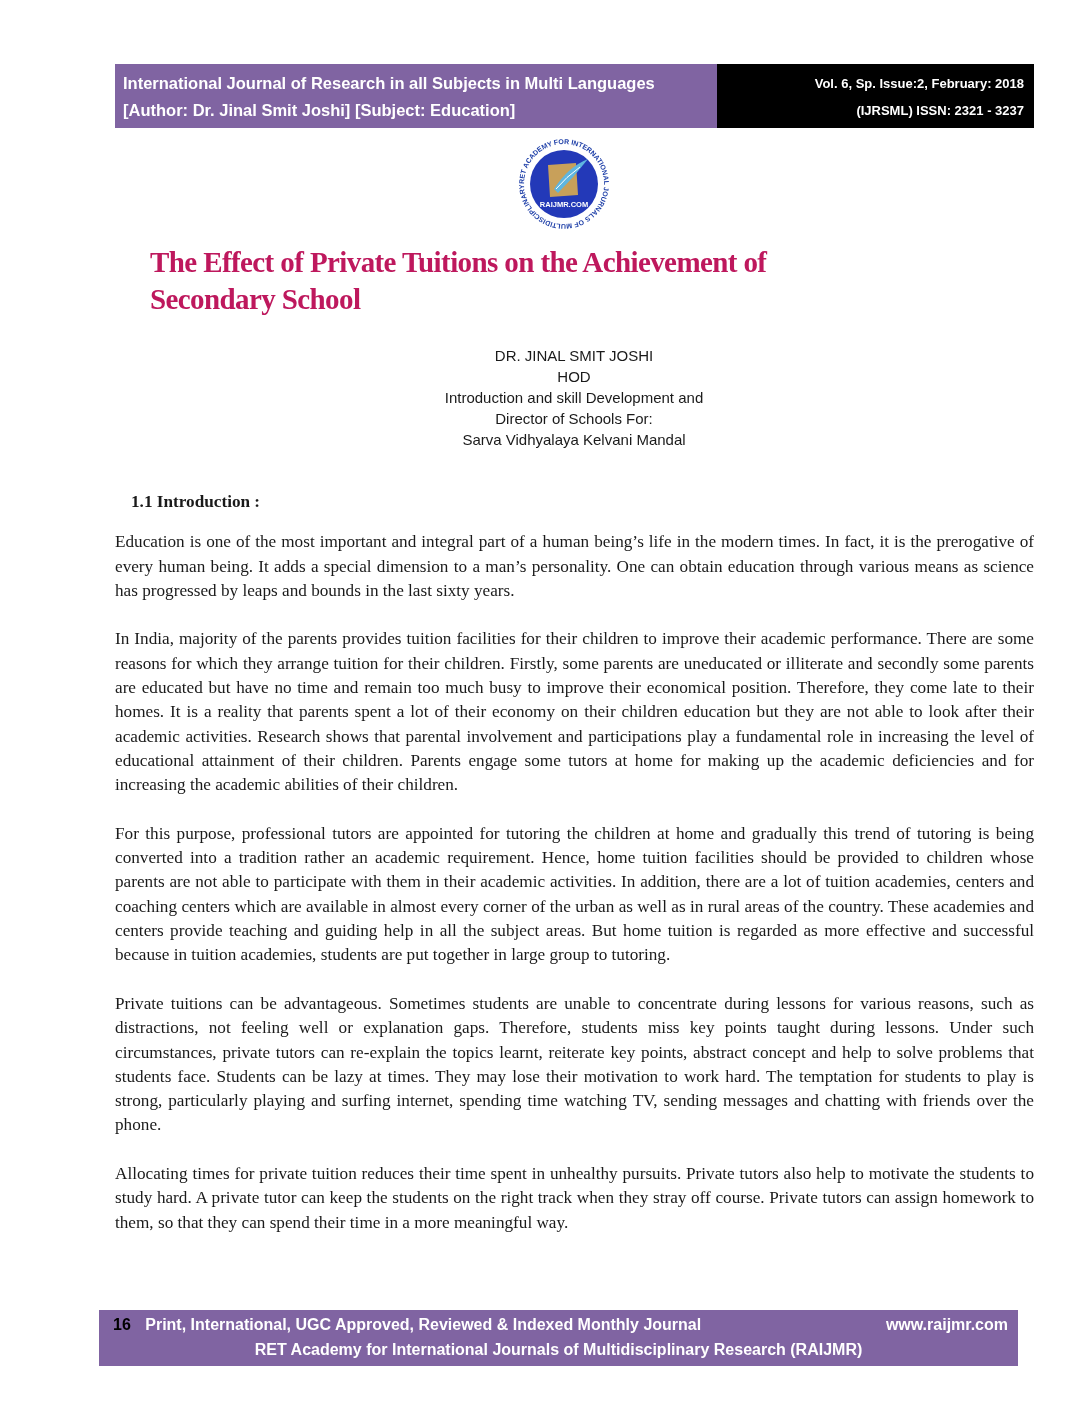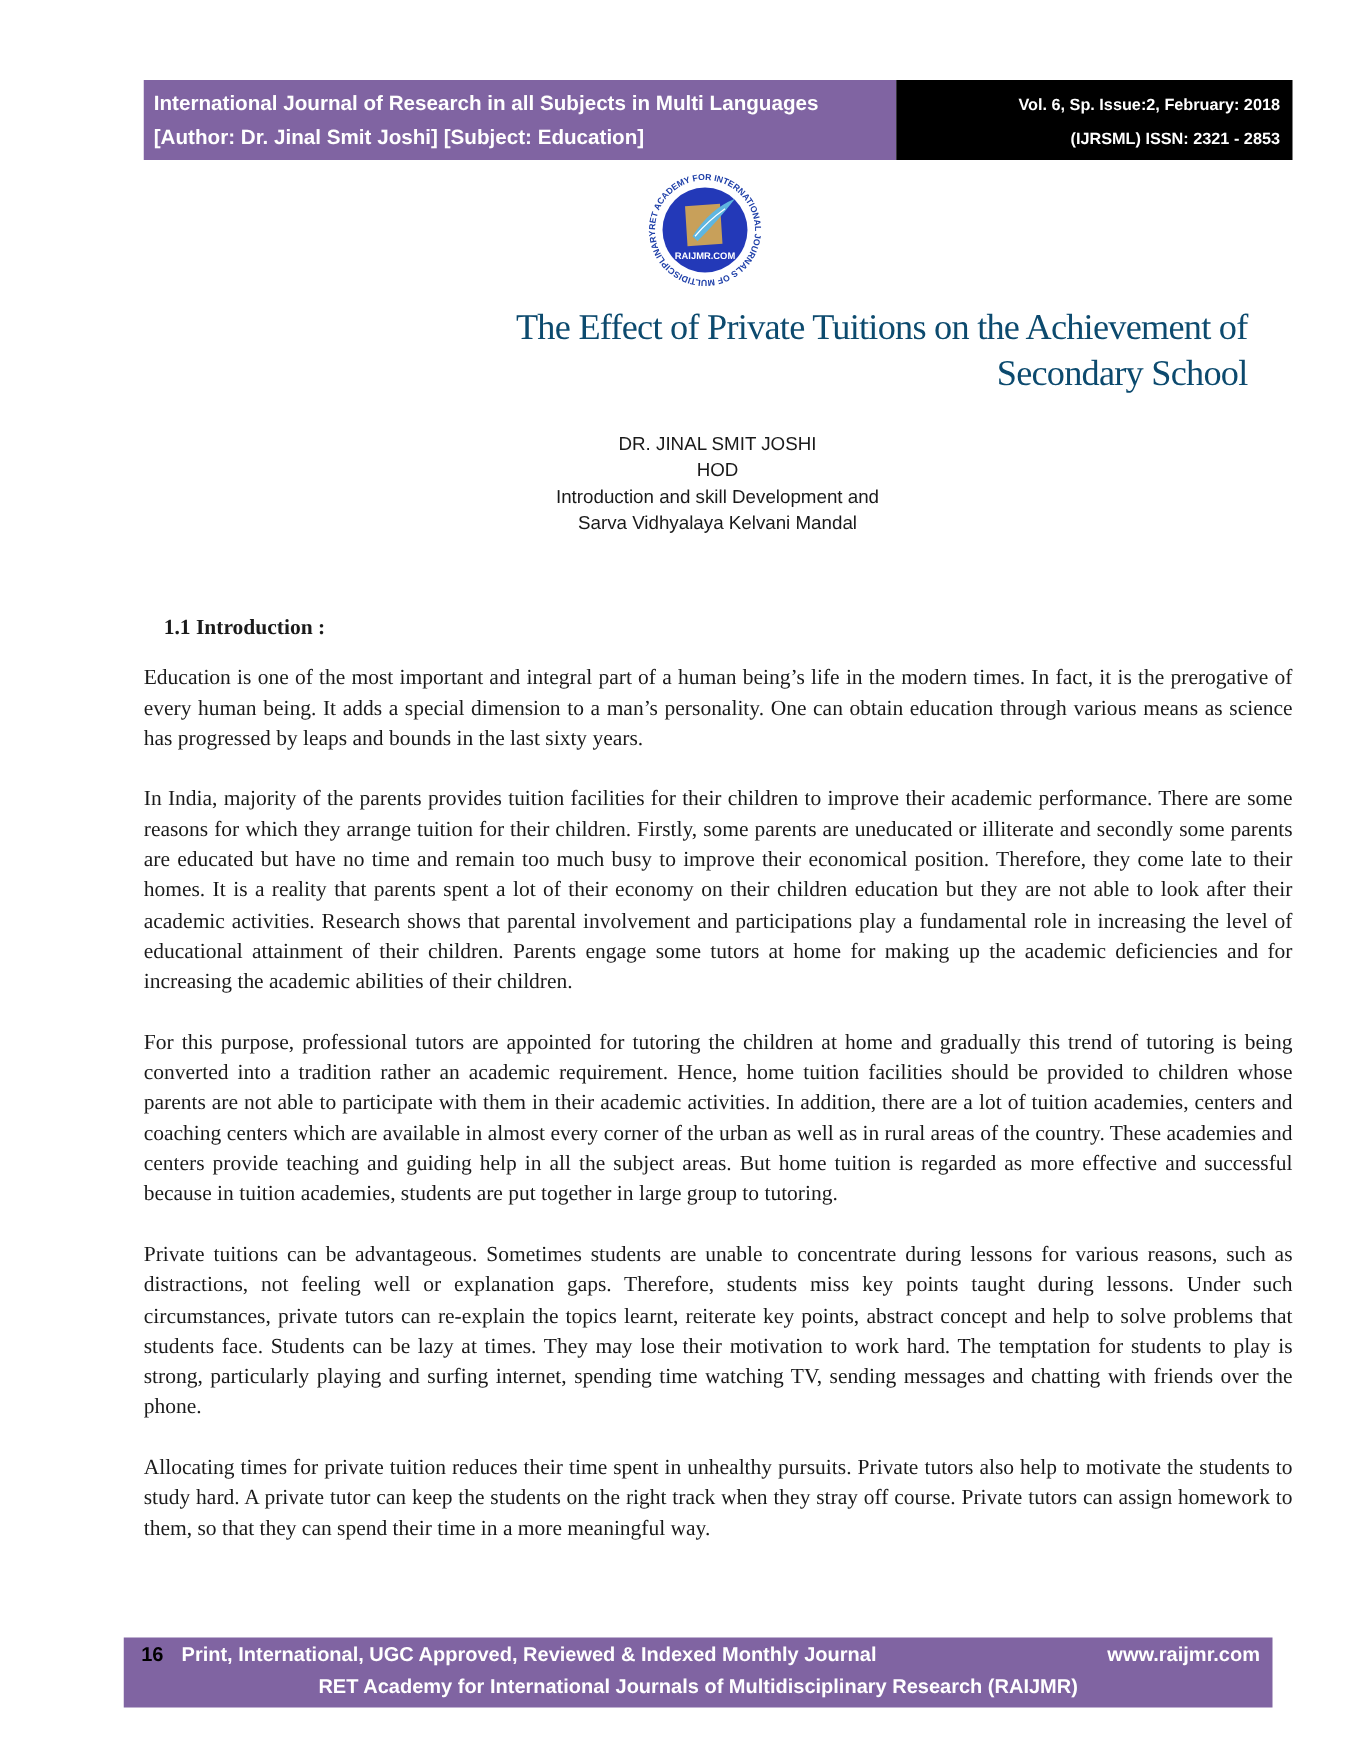--- a/index.html
+++ b/index.html
@@ -15,23 +15,23 @@
   }
   .header-right {
     flex: 1; background: #000000; color: #ffffff;
     font-family: "Liberation Sans", sans-serif; font-weight: bold; font-size: 13px;
     padding: 6px 10px 0 0; box-sizing: border-box; line-height: 27px; text-align: right;
   }
   .logo {
     position: absolute; left: 510px; top: 137px; width: 108px; height: 94px;
   }
   .title {
-    position: absolute; left: 150px; width: 848px; top: 244px; text-align: right;
-    font-family: "Liberation Serif", serif; font-weight: normal; font-size: 29px; line-height: 37px;
-    color: #0c4a6e; letter-spacing: -0.6px;
+    position: absolute; left: 150px; width: 848px; top: 244px; text-align: left;
+    font-family: "Liberation Serif", serif; font-weight: bold; font-size: 29px; line-height: 37px;
+    color: #be185d; letter-spacing: -0.6px;
   }
   .author-block {
     position: absolute; left: 150px; width: 848px; top: 345px; text-align: center;
     font-family: Liberation Sans, sans-serif; font-size: 15px; line-height: 21px; color: #1a1a1a;
   }
   .content {
     position: absolute; left: 115px; width: 919px; top: 474px;
     font-family: "Liberation Serif", serif; font-size: 17.2px; line-height: 24.3px; color: #1a1a1a;
     text-align: justify;
   }
@@ -49,21 +49,21 @@
 </head>
 <body>
 
 <div class="header">
   <div class="header-left">
     <div>International Journal of Research in all Subjects in Multi Languages</div>
     <div>[Author: Dr. Jinal Smit Joshi] [Subject: Education]</div>
   </div>
   <div class="header-right">
     <div>Vol. 6, Sp. Issue:2, February: 2018</div>
-    <div>(IJRSML)  ISSN: 2321 - 2853</div>
+    <div>(IJRSML)  ISSN: 2321 - 3237</div>
   </div>
 </div>
 
 <div class="logo">
   <svg width="108" height="94" viewBox="0 0 108 94">
     <defs>
       <path id="ringpath" d="M 54,47 m -40,0 a 40,40 0 1,1 80,0 a 40,40 0 1,1 -80,0"></path>
     </defs>
     <circle cx="54" cy="47" r="46" fill="#ffffff"></circle>
     <text font-family="Liberation Sans, sans-serif" font-size="7" fill="#1e3fa8" font-weight="bold">
@@ -79,20 +79,21 @@
 
 <div class="title">
   <div>The Effect of Private Tuitions on the Achievement of</div>
   <div>Secondary School</div>
 </div>
 
 <div class="author-block">
   <div>DR. JINAL SMIT JOSHI</div>
   <div>HOD</div>
   <div>Introduction and skill Development and</div>
+  <div>Director of Schools For:</div>
   <div>Sarva Vidhyalaya Kelvani Mandal</div>
 </div>
 
 <div class="content">
   <p class="section-heading">1.1 Introduction :</p>
   <p class="para">Education is one of the most important and integral part of a human being’s life in the modern times. In fact, it is the prerogative of every human being. It adds a special dimension to a man’s personality. One can obtain education through various means as science has progressed by leaps and bounds in the last sixty years.</p>
   <p class="para">In India, majority of the parents provides tuition facilities for their children to improve their academic performance. There are some reasons for which they arrange tuition for their children. Firstly, some parents are uneducated or illiterate and secondly some parents are educated but have no time and remain too much busy to improve their economical position. Therefore, they come late to their homes. It is a reality that parents spent a lot of their economy on their children education but they are not able to look after their academic activities. Research shows that parental involvement and participations play a fundamental role in increasing the level of educational attainment of their children. Parents engage some tutors at home for making up the academic deficiencies and for increasing the academic abilities of their children.</p>
   <p class="para">For this purpose, professional tutors are appointed for tutoring the children at home and gradually this trend of tutoring is being converted into a tradition rather an academic requirement. Hence, home tuition facilities should be provided to children whose parents are not able to participate with them in their academic activities. In addition, there are a lot of tuition academies, centers and coaching centers which are available in almost every corner of the urban as well as in rural areas of the country. These academies and centers provide teaching and guiding help in all the subject areas. But home tuition is regarded as more effective and successful because in tuition academies, students are put together in large group to tutoring.</p>
   <p class="para">Private tuitions can be advantageous. Sometimes students are unable to concentrate during lessons for various reasons, such as distractions, not feeling well or explanation gaps. Therefore, students miss key points taught during lessons. Under such circumstances, private tutors can re-explain the topics learnt, reiterate key points, abstract concept and help to solve problems that students face. Students can be lazy at times. They may lose their motivation to work hard. The  temptation for students to play is strong, particularly playing and surfing internet, spending time watching TV, sending messages and chatting with friends over the phone.</p>
   <p class="para">Allocating times for private tuition reduces their time spent in unhealthy pursuits. Private tutors also help to motivate the students to study hard. A private tutor can keep the students on the right track when they stray off course. Private tutors can assign homework to them, so that they can spend their time in a more meaningful way.</p>

